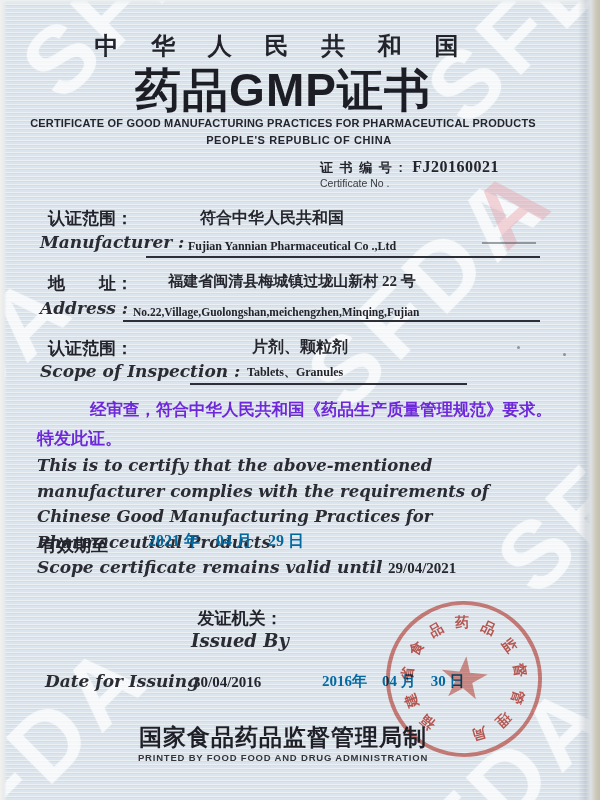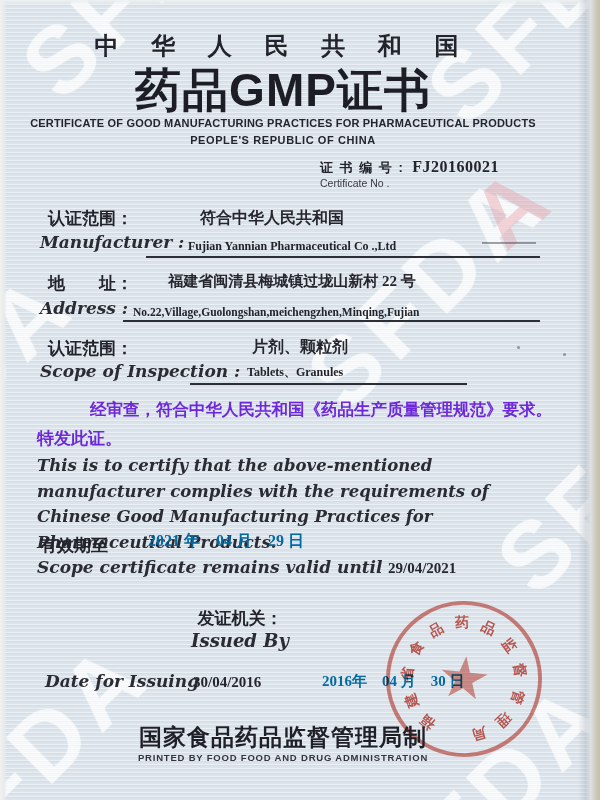--- a/index.html
+++ b/index.html
@@ -24,21 +24,21 @@
     text-shadow:0 0 2px rgba(255,255,255,0.3);
   }
   .wm-pink{
     position:absolute;font:700 88px "Liberation Sans",sans-serif;
     color:rgba(232,158,168,0.42);transform:rotate(-42deg);user-select:none;
   }
   
   .country{top:30px;font-size:24px;font-weight:700;letter-spacing:13px;color:#22232b;}
   .title{top:60px;font-size:46px;font-weight:800;letter-spacing:1px;color:#1c1d25;}
   .sub1{top:117px;font-size:11px;font-weight:700;letter-spacing:0.2px;color:#24252d;}
-  .sub2{top:134px;font-size:11px;font-weight:700;letter-spacing:0.6px;color:#24252d;}
+  .sub2{top:134px;font-size:11px;font-weight:700;letter-spacing:0.6px;color:#24252d;padding-left:16px;}
   
   .certno-row{left:320px;top:158px;white-space:nowrap;}
   .certno-label{font:700 13px "Liberation Sans",sans-serif;letter-spacing:1.5px;}
   .certno-value{font:700 16px "Liberation Serif",serif;margin-left:8px;letter-spacing:0.5px;}
   .certno-en{left:320px;top:177px;font:400 10.5px "Liberation Sans",sans-serif;color:#3a3b42;}
   
   .cn-label{font:700 17px "Liberation Sans",sans-serif;color:#22232b;white-space:nowrap;}
   .cn-value{font:700 16px "Liberation Serif",serif;color:#26262e;text-align:center;white-space:nowrap;}
   .en-script{font:italic 600 17px "DejaVu Serif",serif;color:#2a2b33;white-space:nowrap;}
   .u-line{position:absolute;border-bottom:2px solid #2e2f36;}

